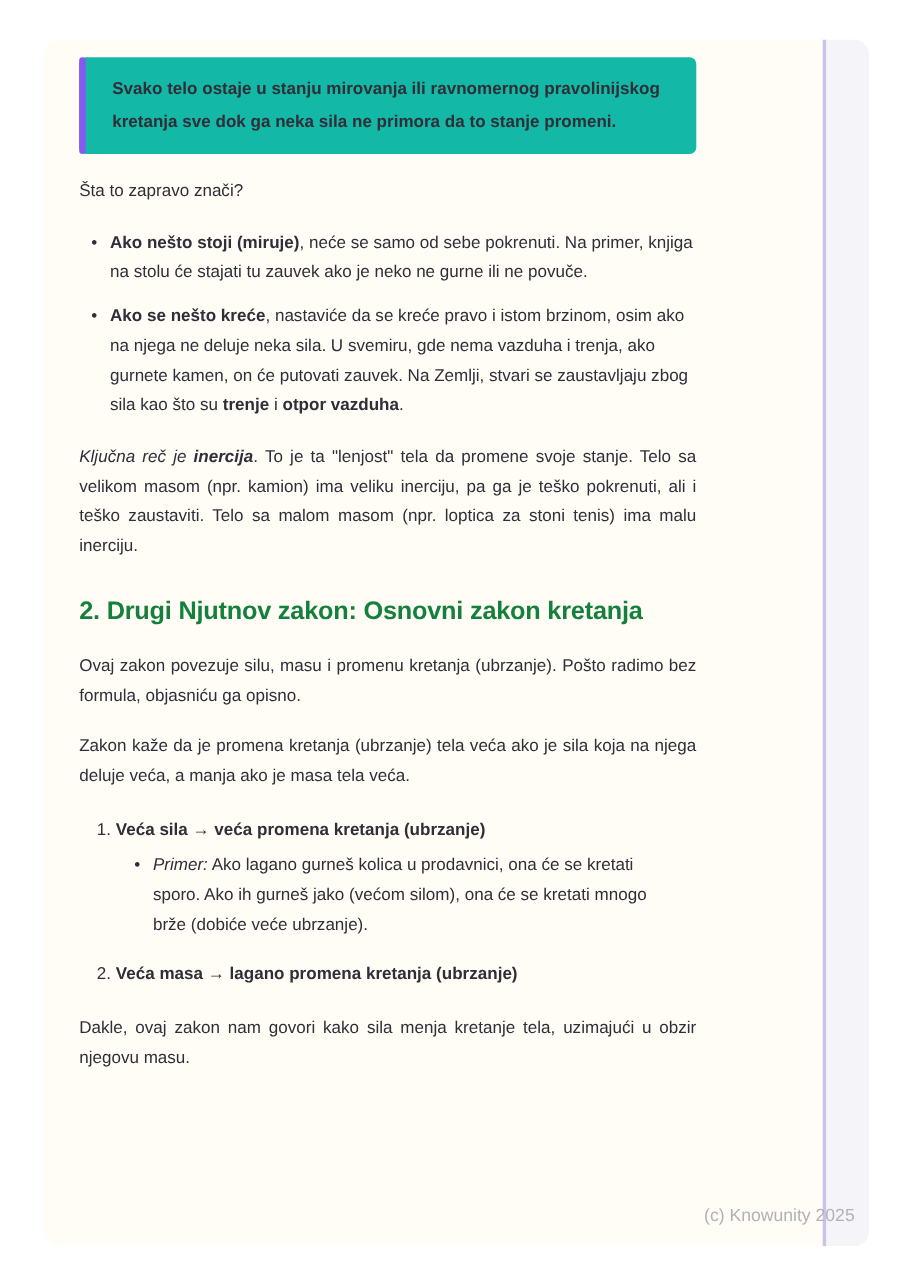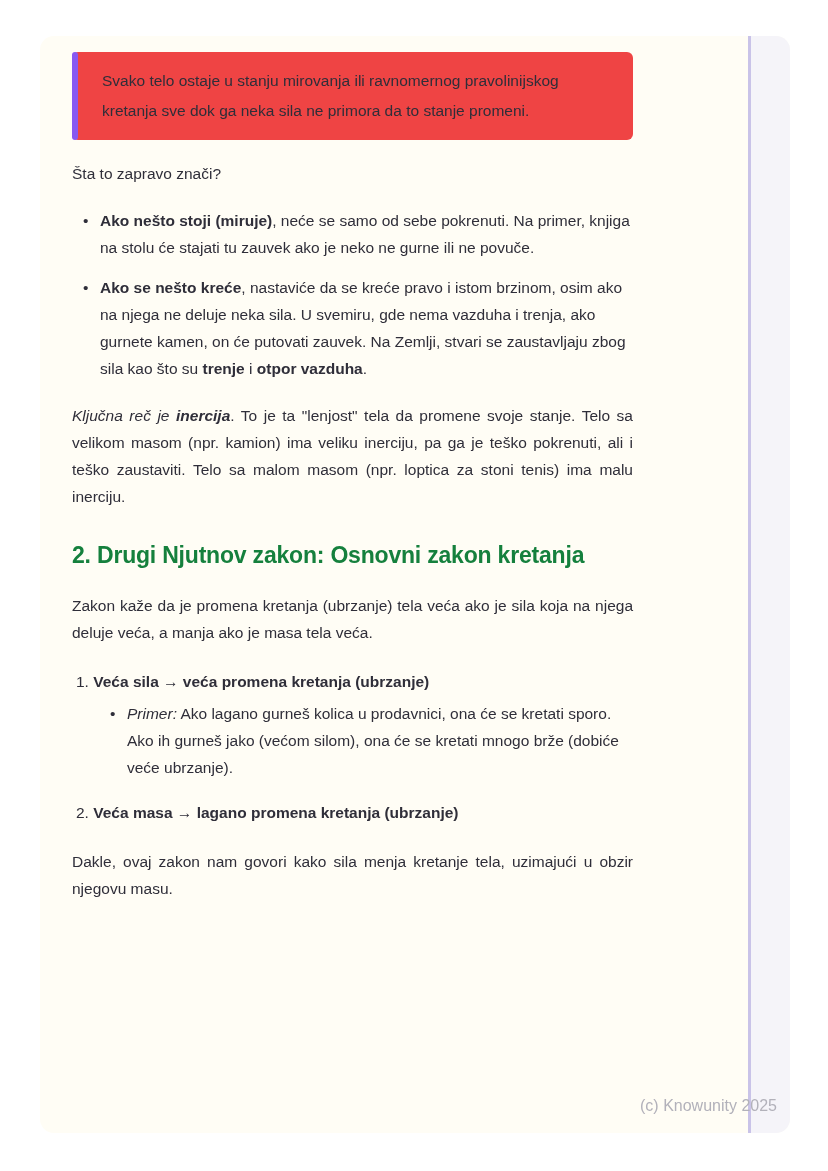--- a/index.html
+++ b/index.html
@@ -36,25 +36,25 @@
   }
   .next-page-strip {
     box-sizing: border-box;
     width: 42px;
     background: #f5f4f9;
     border-left: 3px solid #c9c3e8;
   }
   
   .quote-box {
     position: relative;
-    background: #ef4444;
+    background: #14b8a6;
     border-radius: 6px;
     margin: 8px 0 20px 0;
     padding: 14px 28px 14px 30px;
-    font-weight: normal;
+    font-weight: bold;
     line-height: 30px;
   }
   .quote-box::before {
     content: "";
     position: absolute;
     left: 0;
     top: 0;
     bottom: 0;
     width: 6px;
     border-radius: 6px;
@@ -82,21 +82,21 @@
     margin-bottom: 13px;
   }
   ul.bullet-list > li::before {
     content: "\2022";
     position: absolute;
     left: 11px;
     top: 0;
   }
   ul.bullet-list > li:last-child { margin-bottom: 0; }
   
-  .numbered-list { margin: 22px 0; }
+  .numbered-list { margin: 22px 12px; }
   .numbered-item { margin-bottom: 18px; }
   .numbered-item:last-child { margin-bottom: 0; }
   .numbered-title { padding-left: 4px; }
   .numbered-title .num { font-weight: normal; }
   .numbered-title .title-text { font-weight: bold; }
   .example-row {
     position: relative;
     padding-left: 55px;
     margin-top: 5px;
   }
@@ -141,20 +141,21 @@
           <span class="bold">Ako se nešto kreće</span><span>, nastaviće da se kreće pravo i istom brzinom, osim ako na njega ne deluje neka sila. U svemiru, gde nema vazduha i trenja, ako gurnete kamen, on će putovati zauvek. Na Zemlji, stvari se zaustavljaju zbog sila kao što su </span><span class="bold">trenje</span><span> i </span><span class="bold">otpor vazduha</span><span>.</span>
         </li>
       </ul>
 
       <p class="justified">
         <span class="italic">Ključna reč je </span><span class="bold-italic">inercija</span><span>. To je ta "lenjost" tela da promene svoje stanje. Telo sa velikom masom (npr. kamion) ima veliku inerciju, pa ga je teško pokrenuti, ali i teško zaustaviti. Telo sa malom masom (npr. loptica za stoni tenis) ima malu inerciju.</span>
       </p>
 
       <h2 class="section-heading"><span>2. Drugi Njutnov zakon: Osnovni zakon kretanja</span></h2>
 
+      <p class="justified"><span>Ovaj zakon povezuje silu, masu i promenu kretanja (ubrzanje). Pošto radimo bez formula, objasniću ga opisno.</span></p>
       <p class="justified"><span>Zakon kaže da je promena kretanja (ubrzanje) tela veća ako je sila koja na njega deluje veća, a manja ako je masa tela veća.</span></p>
 
       <div class="numbered-list">
 
         <div class="numbered-item">
           <div class="numbered-title">
             <span class="num">1.</span>
             <span class="title-text">Veća sila → veća promena kretanja (ubrzanje)</span>
           </div>
           <div class="example-row">

